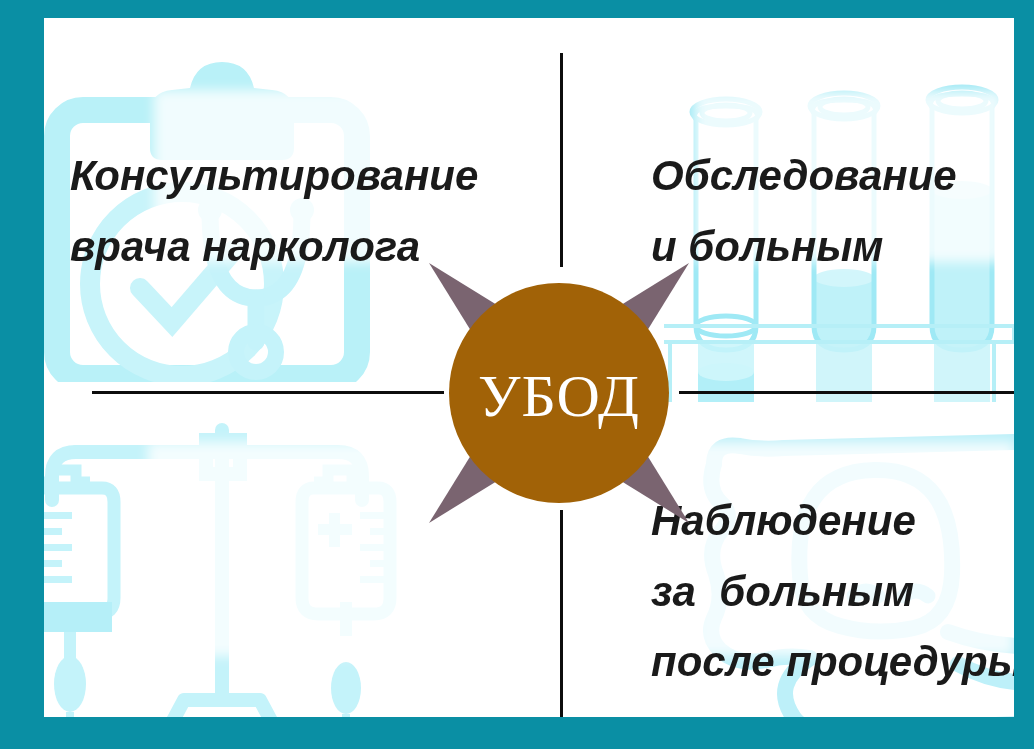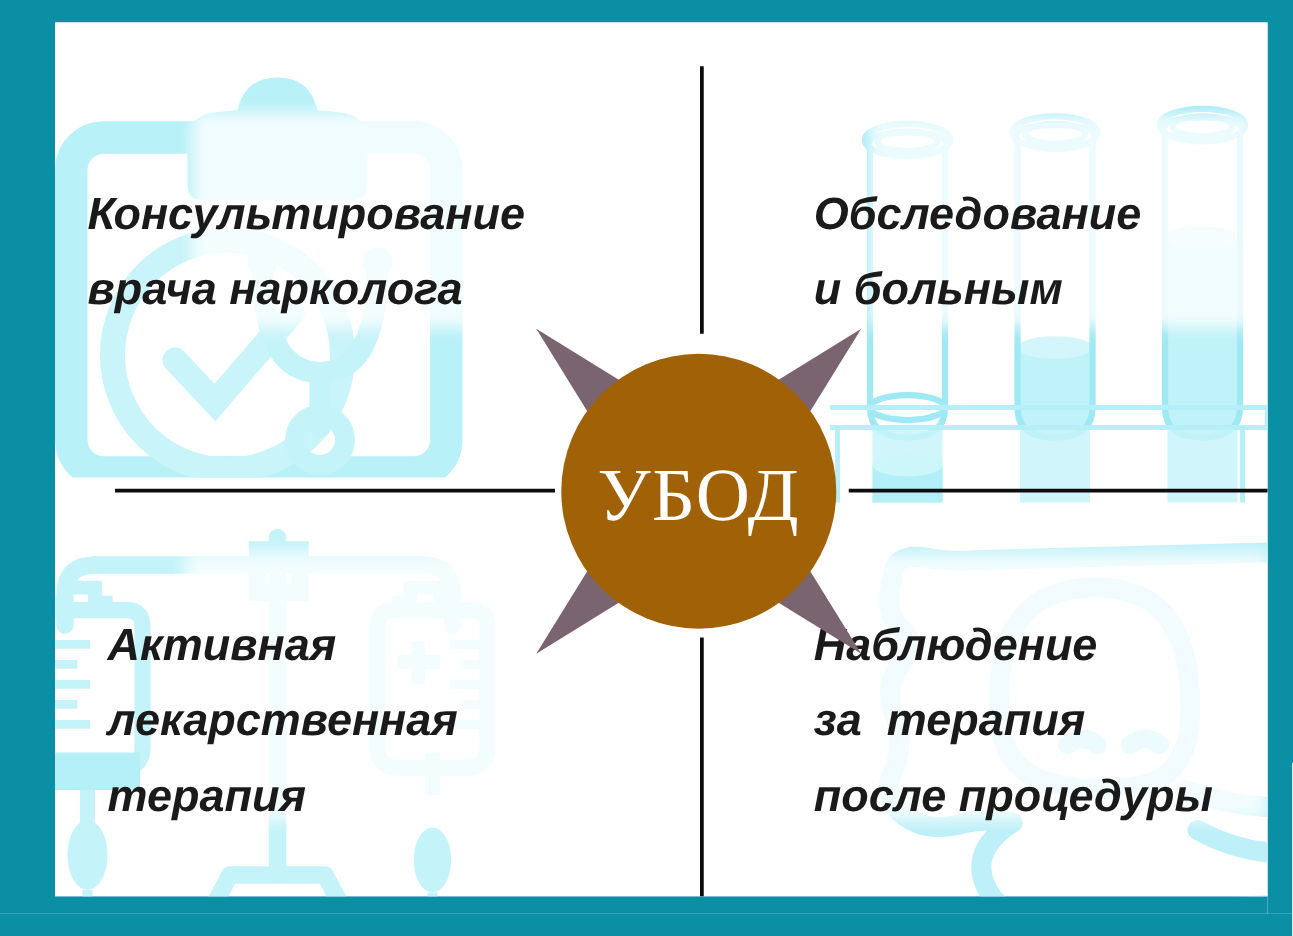--- a/index.html
+++ b/index.html
@@ -112,21 +112,21 @@
     line-height: 1;
     margin-top: 6px;
   }
 
   
   .caption {
     position: absolute;
     font-family: "Liberation Sans", sans-serif;
     font-weight: bold;
     font-style: italic;
-    font-size: 36px;
+    font-size: 42px;
     line-height: 1.68;
     color: #1a1a1a;
     white-space: pre;
   }
   .cap-tl { left: 26px;  top: 123px; }
   .cap-tr { left: 607px; top: 123px; }
   .cap-bl { left: 42px;  top: 468px; }
   .cap-br { left: 607px; top: 468px; }
 </style>
 </head>
@@ -302,26 +302,23 @@
     <div class="div-line div-v-bottom"></div>
     <div class="div-line div-h-left"></div>
     <div class="div-line div-h-right"></div>
 
     <div class="caption cap-tl">Консультирование
 врача нарколога</div>
 
     <div class="caption cap-tr">Обследование
 и больным</div>
 
-    <div class="caption cap-bl">Активная
-лекарственная
-терапия</div>
 
     <div class="caption cap-br">Наблюдение
-за  терапия
+за  больным
 после процедуры</div>
 
     <div class="badge-wrap">
       <svg class="spikes" viewBox="0 0 272 272" xmlns="http://www.w3.org/2000/svg">
         <g fill="#7a6470">
           <path d="M6 6 L116 74 L74 116 Z"></path>
           <path d="M266 6 L198 116 L156 74 Z"></path>
           <path d="M6 266 L74 156 L116 198 Z"></path>
           <path d="M266 266 L156 198 L198 156 Z"></path>
         </g>

